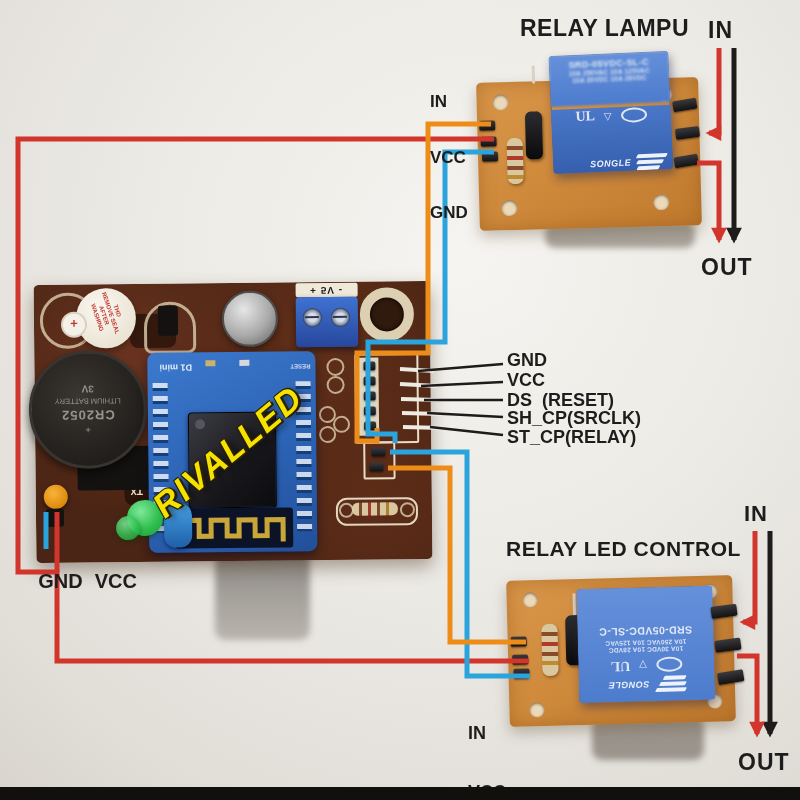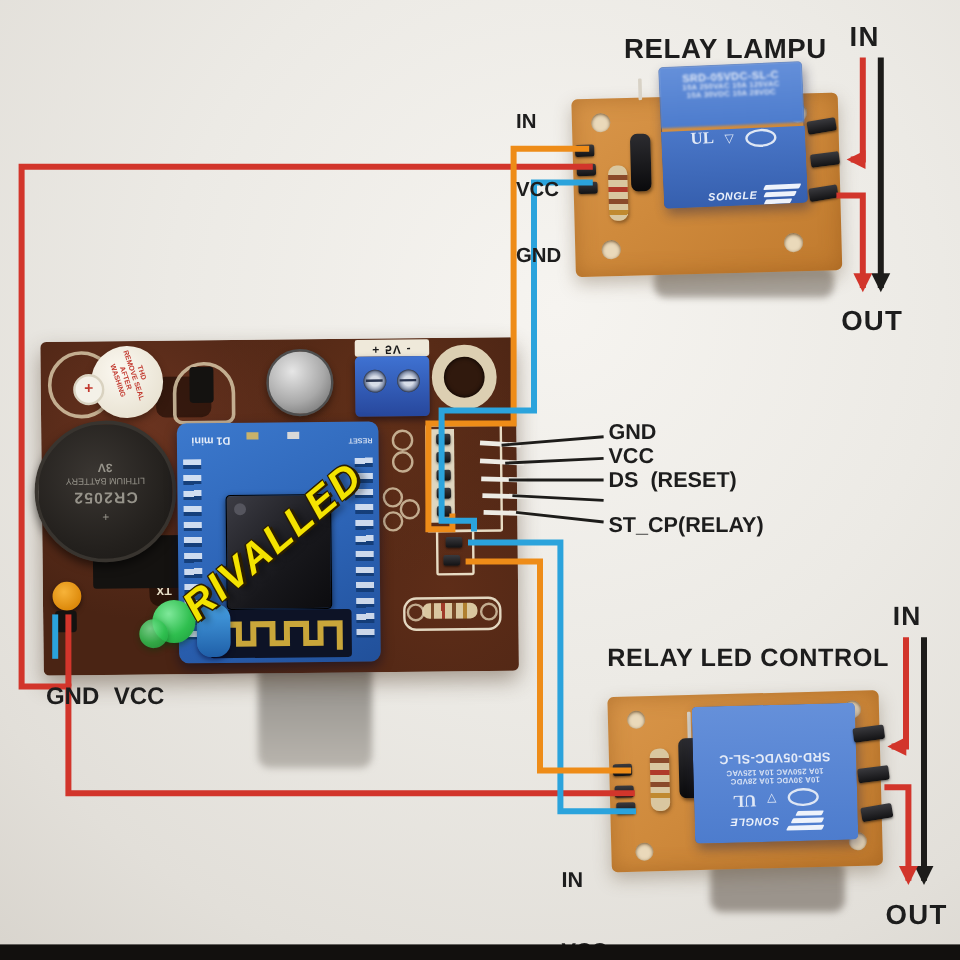--- a/index.html
+++ b/index.html
@@ -300,35 +300,36 @@
       <path d="M697,163 H719 V240" marker-end="url(#ah-red)" stroke="#d2352b"></path>
     </g>
 
     <g fill="none" stroke-width="5">
       <path d="M755,531 V622 H743" marker-end="url(#ah-red)" stroke="#d2352b"></path>
       <path d="M770,531 V734" marker-end="url(#ah-black)" stroke="#1d1c1a"></path>
       <path d="M737,656 H757 V734" marker-end="url(#ah-red)" stroke="#d2352b"></path>
     </g>
   </svg>
 
-  <div class="lbl title" style="left:497px;top:28px;width:215px;"><span>RELAY LAMPU</span></div>
+  <div class="lbl title" style="left:497px;top:16px;width:215px;"><span>RELAY LAMPU</span></div>
 
   <div class="lbl pincl" style="left:430px;top:56px;">
     <div>IN</div>
     <div>VCC</div>
     <div>GND</div>
   </div>
 
   <div class="lbl inout" style="left:708px;top:18px;"><span>IN</span></div>
   <div class="lbl inout" style="left:701px;top:255px;"><span>OUT</span></div>
 
 
   <div class="lbl sig" style="left:507px;top:351px;"><span>GND</span></div>
   <div class="lbl sig" style="left:507px;top:371px;"><span>VCC</span></div>
   <div class="lbl sig" style="left:507px;top:391px;"><span>DS  (RESET)</span></div>
+  <div class="lbl sig" style="left:507px;top:409px;"><span>SH_CP(SRCLK)</span></div>
   <div class="lbl sig" style="left:507px;top:428px;"><span>ST_CP(RELAY)</span></div>
 
   <div class="lbl" style="left:16px;top:549px;font-size:20px;">
     <span>GND</span><span style="display:inline-block;width:12px;"></span><span>VCC</span>
   </div>
 
   <div class="lbl title" style="left:506px;top:538px;width:222px;font-size:21px;"><span>RELAY LED CONTROL</span></div>
 
   <div class="lbl pincl2" style="left:468px;top:685px;">
     <div>IN</div>

